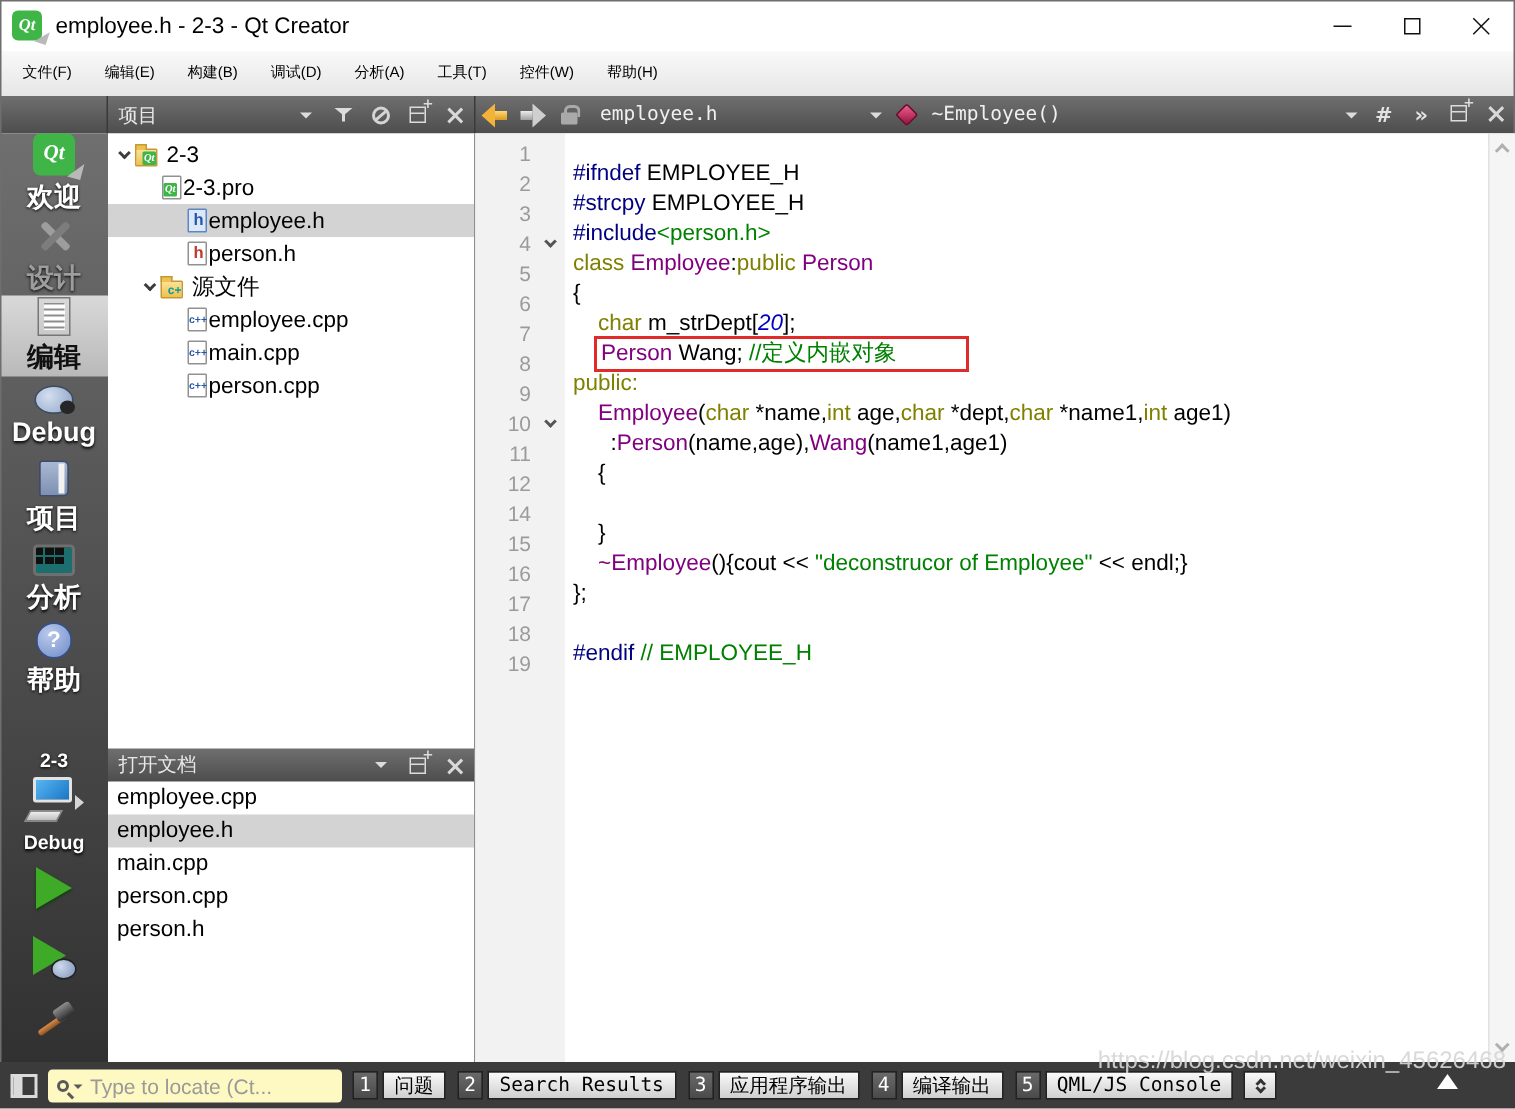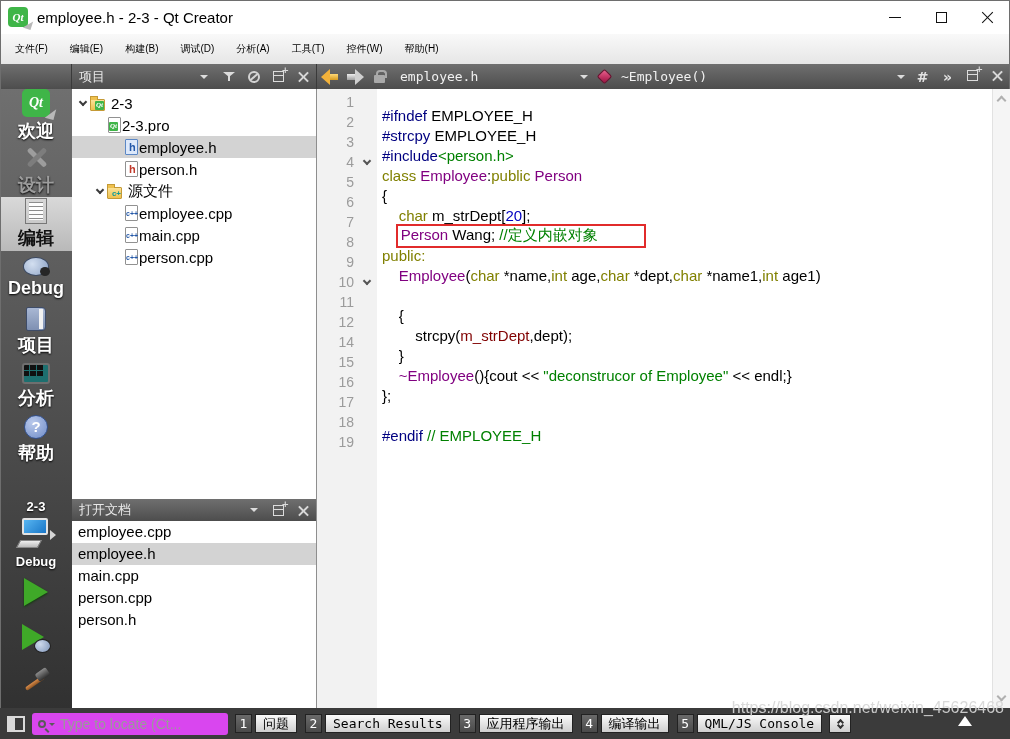--- a/index.html
+++ b/index.html
@@ -138,33 +138,33 @@
 
   
   #editor{ flex:1; display:flex; position:relative; background:#fff; }
   #code-pane{ flex:1; padding-top:3px; background:linear-gradient(to right,#f2f2f2 60px,#fff 60px); overflow:hidden; }
   .code-row{ height:20px; display:flex; align-items:center; font-size:15px; }
   .ln{ width:40px; text-align:right; padding-right:3px; color:#9b9b9b; flex:0 0 auto; font-size:14px; }
   .fold{ width:20px; flex:0 0 auto; display:flex; align-items:center; justify-content:center; }
   .fold i{ width:6px; height:6px; border-right:2px solid #555; border-bottom:2px solid #555; transform:rotate(45deg); margin-top:-3px; }
   .code-text{ white-space:pre; padding-left:5px; color:#000;margin-top:27px; }
   .c-pp{ color:#000080; } .c-kw{ color:#808000; } .c-type{ color:#800080; }
-  .c-str{ color:#008000; } .c-cmt{ color:#008000; } .c-num{ color:#0000c0; }
+  .c-str{ color:#008000; } .c-cmt{ color:#008000; } .c-num{ color:#0000c0;font-style:italic; }
   .c-field{ color:#800000; } .c-plain{ color:#000; }
   .red-box{ display:inline-block; border:2px solid #e12b2b; padding:0 46px 1px 3px; margin:-2px 0 -2px -3px; position:relative; z-index:2; }
   #v-scroll{ width:18px; background:#f5f5f5; border-left:1px solid #e2e2e2; position:relative; }
   .sb-chev{ position:absolute; left:5px; width:7px; height:7px; border-right:2px solid #b0b0b0; border-bottom:2px solid #b0b0b0; }
   .sb-up{ top:8px; transform:rotate(-135deg); }
   .sb-down{ bottom:8px; transform:rotate(45deg); }
 
   
   #statusbar{ height:31px; background:#3b3b3b; display:flex; align-items:center; padding:0 7px; gap:7px; position:relative; }
   .i-toggle{ width:18px; height:16px; border:2px solid #dadada; position:relative; }
   .i-toggle::before{ content:""; position:absolute; left:0; top:0; bottom:0; width:6px; background:#dadada; }
-  #locator{ width:196px; height:22px; background:#d946ef; border-radius:3px; display:flex; align-items:center; padding:0 6px; }
+  #locator{ width:196px; height:22px; background:#fef9c3; border-radius:3px; display:flex; align-items:center; padding:0 6px; }
   .i-lens{ width:8px; height:8px; border:2px solid #5a5a5a; border-radius:50%; position:relative; flex:0 0 auto; }
   .i-lens::after{ content:""; position:absolute; left:6px; top:6px; width:2px; height:5px; background:#5a5a5a; transform:rotate(-45deg); }
   .lens-caret{ width:0; height:0; border:3px solid transparent; border-top-color:#5a5a5a; margin:4px 0 0 3px; flex:0 0 auto; }
   #locator input{ border:none; outline:none; flex:1; font-size:14px; color:#333; margin-left:5px; width:10px; background:transparent; }
   #locator input::placeholder{ color:#9a9a9a; }
   .pane-btn{ display:flex; align-items:center; gap:3px; }
   .pane-num{ width:17px; height:19px; background:linear-gradient(#6a6a6a,#4a4a4a); border:1px solid #222; color:#fff;
              font:13px/17px "DejaVu Sans Mono",monospace; text-align:center; }
   .pane-label{ height:19px; padding:0 7px; background:linear-gradient(#fafafa,#cfcfcf); border:1px solid #222;
                color:#000; font-size:13px; line-height:17px; white-space:nowrap; }
@@ -435,30 +435,30 @@
           <div class="code-row">
             <span class="ln">9</span>
             <span class="fold"></span>
             <span class="code-text"><span class="c-plain">    </span><span class="c-type">Employee</span><span class="c-plain">(</span><span class="c-kw">char</span><span class="c-plain"> *name,</span><span class="c-kw">int</span><span class="c-plain"> age,</span><span class="c-kw">char</span><span class="c-plain"> *dept,</span><span class="c-kw">char</span><span class="c-plain"> *name1,</span><span class="c-kw">int</span><span class="c-plain"> age1)</span></span>
           </div>
           <div class="code-row">
             <span class="ln">10</span>
             <span class="fold">
               <i></i>
             </span>
+            <span class="code-text"><span class="c-plain">      :</span><span class="c-type">Person</span><span class="c-plain">(name,age),</span><span class="c-type">Wang</span><span class="c-plain">(name1,age1)</span></span>
           </div>
           <div class="code-row">
             <span class="ln">11</span>
             <span class="fold"></span>
             <span class="code-text"><span class="c-plain">    {</span></span>
           </div>
           <div class="code-row">
             <span class="ln">12</span>
             <span class="fold"></span>
-            <span class="code-text"><span class="c-plain">        strcpy(</span><span class="c-field">m_strDept</span><span class="c-plain">,dept);</span></span>
           </div>
           <div class="code-row">
             <span class="ln">14</span>
             <span class="fold"></span>
             <span class="code-text"><span class="c-plain">    }</span></span>
           </div>
           <div class="code-row">
             <span class="ln">15</span>
             <span class="fold"></span>
             <span class="code-text"><span class="c-plain">    </span><span class="c-type">~Employee</span><span class="c-plain">(){cout &lt;&lt; </span><span class="c-str">"deconstrucor of Employee"</span><span class="c-plain"> &lt;&lt; endl;}</span></span>

